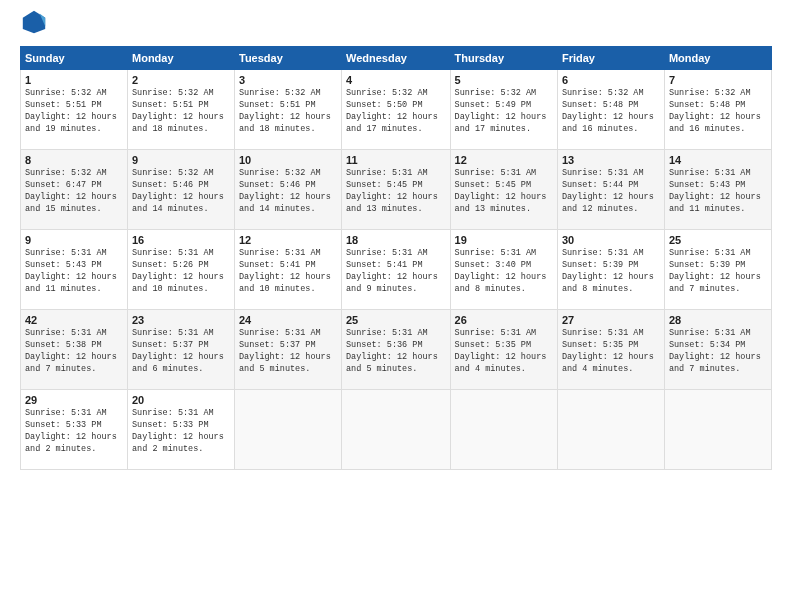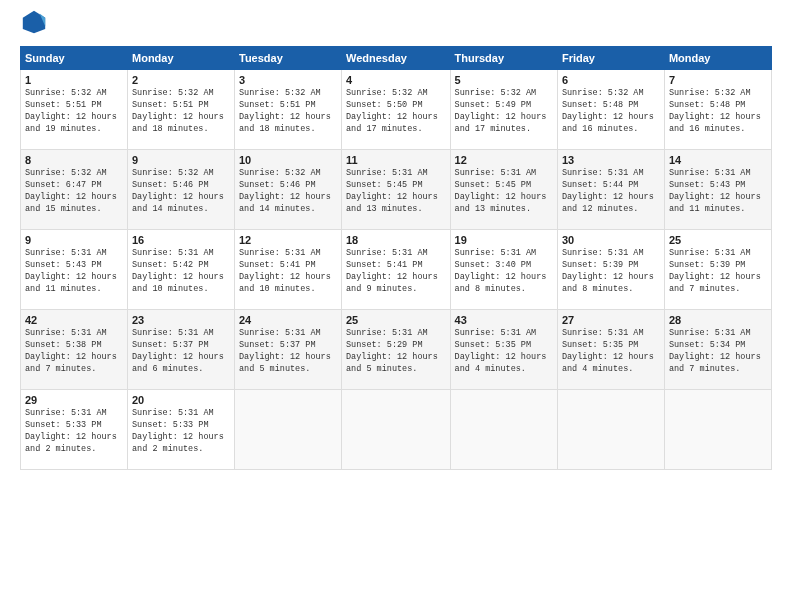--- a/index.html
+++ b/index.html
@@ -247,21 +247,21 @@
         <div class="day-info">
           <span>Sunrise: 5:31 AM</span><br>
           <span>Sunset: 5:43 PM</span><br>
           <span>Daylight: 12 hours and 11 minutes.</span>
         </div>
           </td>
           <td>
             <span class="day-number">16</span>
         <div class="day-info">
           <span>Sunrise: 5:31 AM</span><br>
-          <span>Sunset: 5:42 PM</span><br>
+          <span>Sunset: 5:26 PM</span><br>
           <span>Daylight: 12 hours and 10 minutes.</span>
         </div>
           </td>
           <td>
             <span class="day-number">12</span>
         <div class="day-info">
           <span>Sunrise: 5:31 AM</span><br>
           <span>Sunset: 5:41 PM</span><br>
           <span>Daylight: 12 hours and 10 minutes.</span>
         </div>
@@ -321,26 +321,26 @@
         <div class="day-info">
           <span>Sunrise: 5:31 AM</span><br>
           <span>Sunset: 5:37 PM</span><br>
           <span>Daylight: 12 hours and 5 minutes.</span>
         </div>
           </td>
           <td>
             <span class="day-number">25</span>
         <div class="day-info">
           <span>Sunrise: 5:31 AM</span><br>
-          <span>Sunset: 5:29 PM</span><br>
+          <span>Sunset: 5:36 PM</span><br>
           <span>Daylight: 12 hours and 5 minutes.</span>
         </div>
           </td>
           <td>
-            <span class="day-number">43</span>
+            <span class="day-number">26</span>
         <div class="day-info">
           <span>Sunrise: 5:31 AM</span><br>
           <span>Sunset: 5:35 PM</span><br>
           <span>Daylight: 12 hours and 4 minutes.</span>
         </div>
           </td>
           <td>
             <span class="day-number">27</span>
         <div class="day-info">
           <span>Sunrise: 5:31 AM</span><br>

